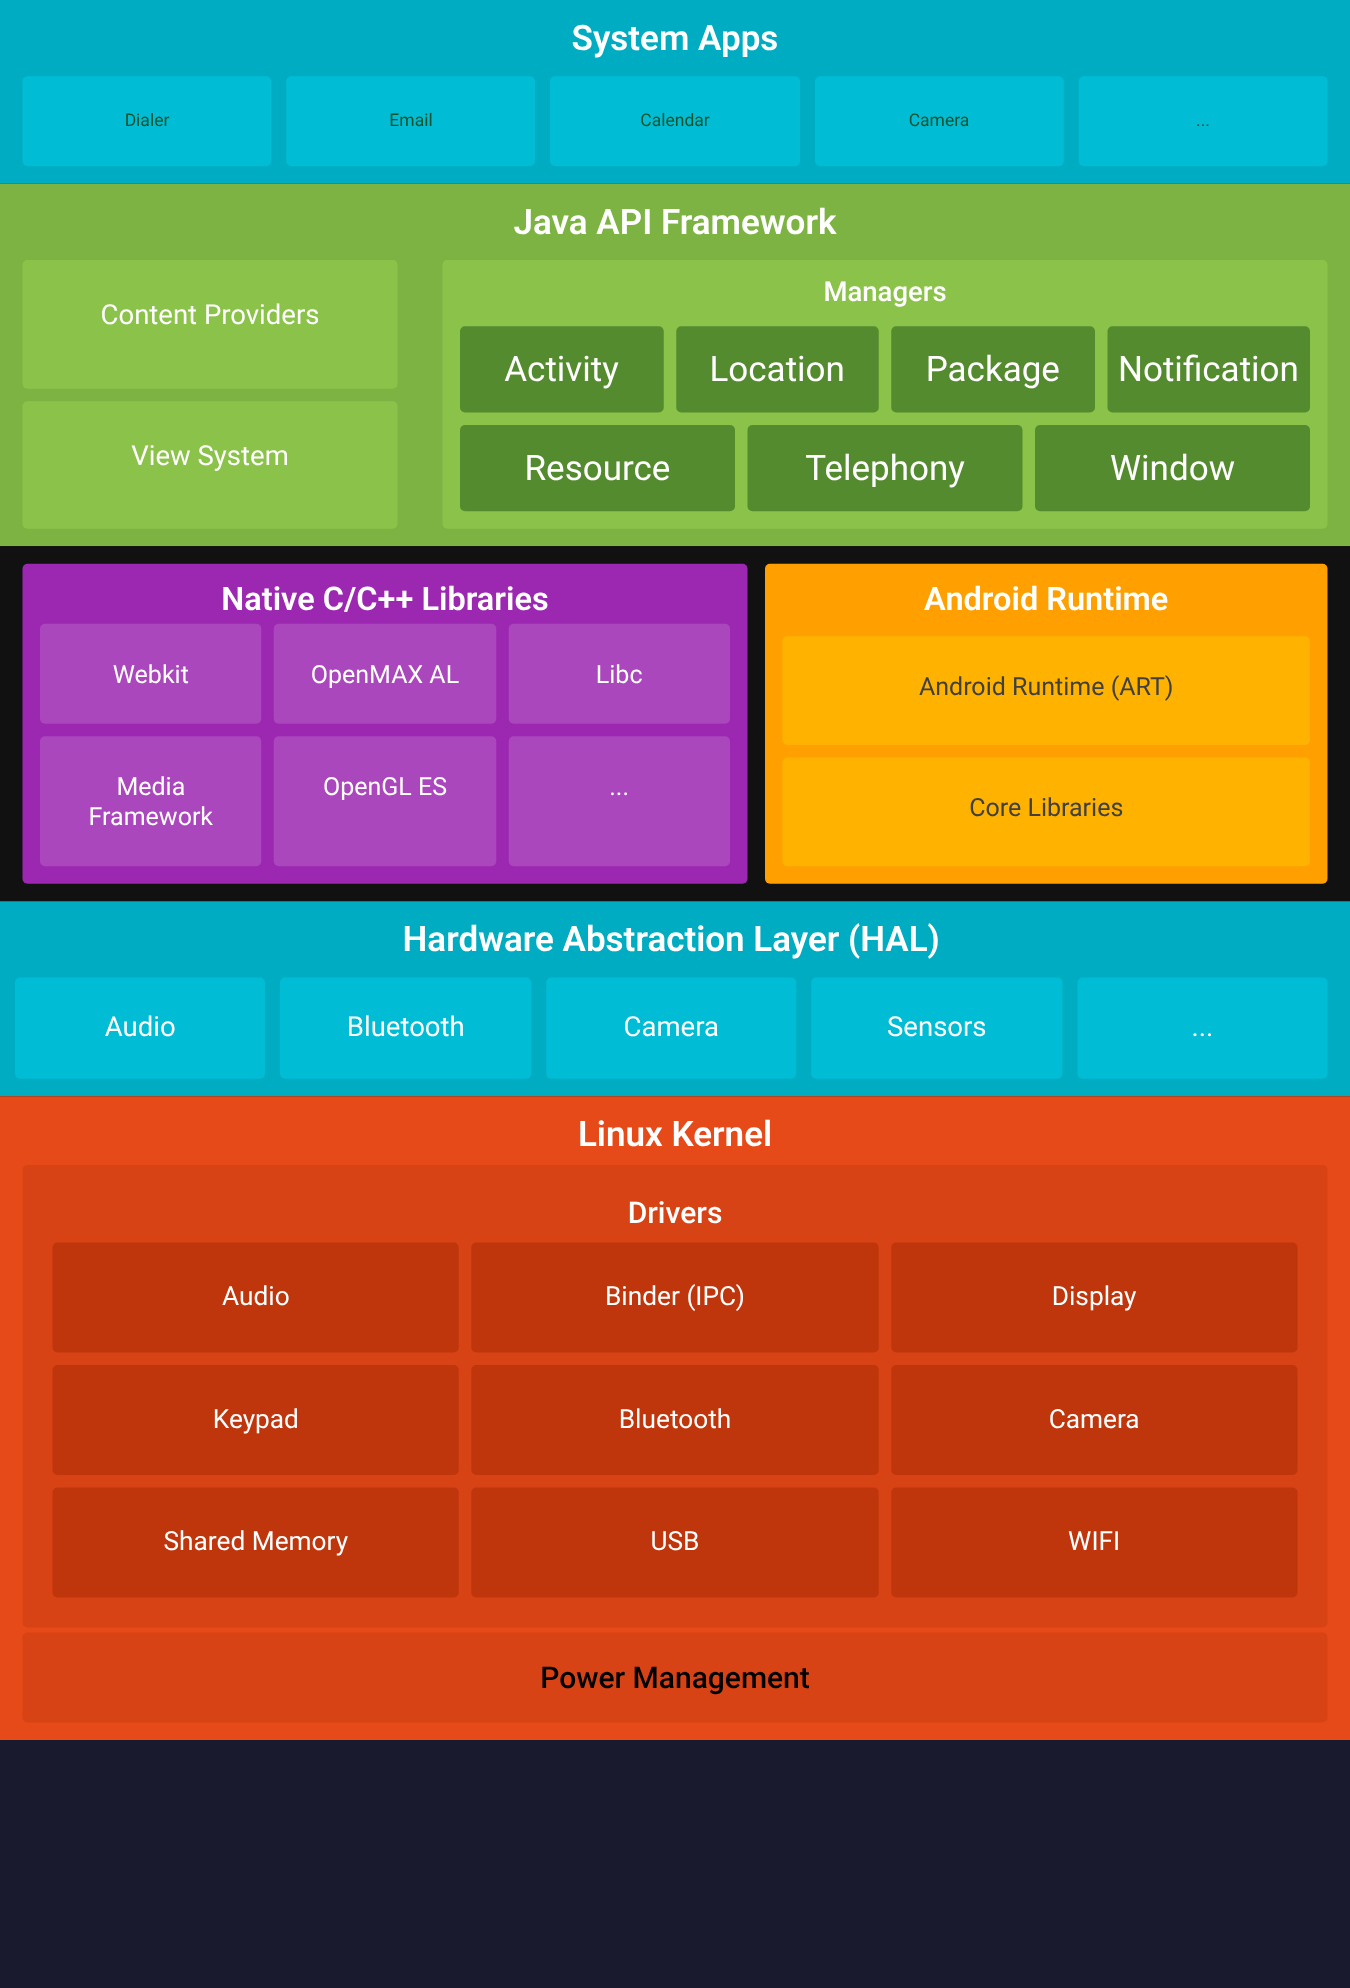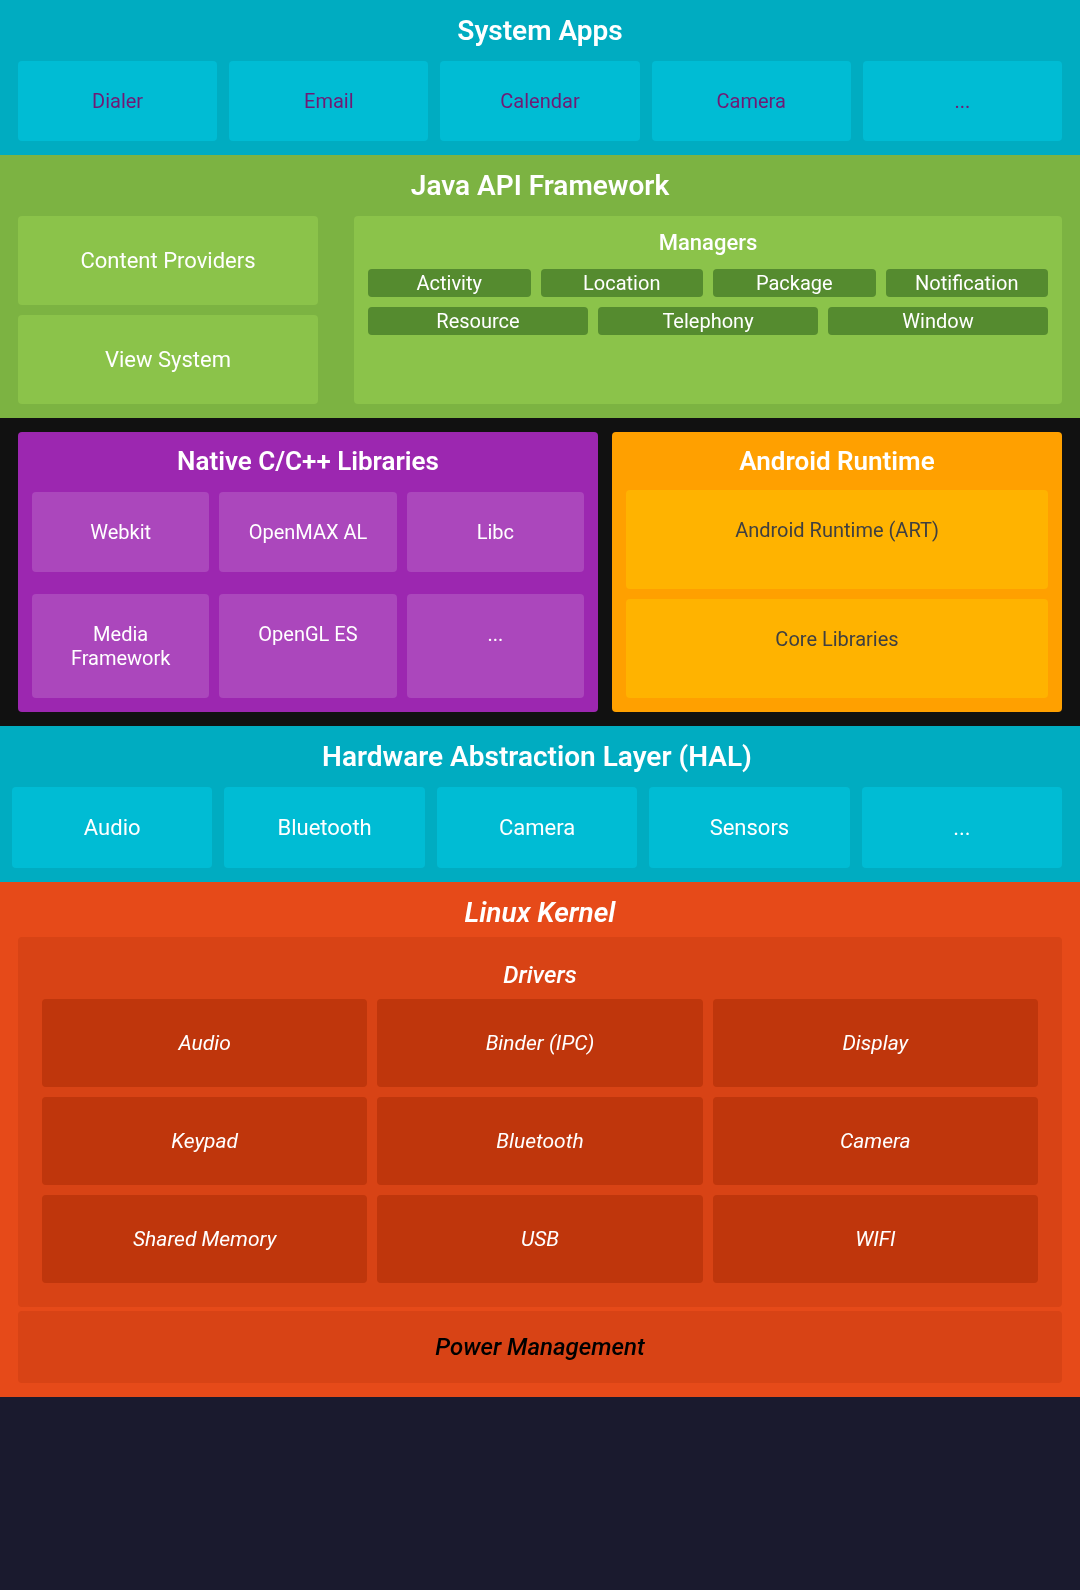--- a/index.html
+++ b/index.html
@@ -36,22 +36,22 @@
       display: flex;
       flex-direction: row;
       gap: 12px;
     }
     .system-apps-grid .app-box {
       flex: 1;
       background: #00BCD4;
       border-radius: 4px;
       padding: 28px 2px;
       text-align: center;
-      color: #701a75;
-      font-size: 20px;
+      color: #14532d;
+      font-size: 14px;
       font-weight: 400;
     }
 
     
     .java-api-layer {
       background: #7CB342;
     }
     .java-api-content {
       display: flex;
       flex-direction: row;
@@ -91,24 +91,24 @@
     }
     .managers-row {
       display: flex;
       flex-direction: row;
       gap: 10px;
     }
     .manager-box {
       flex: 1;
       background: #558B2F;
       border-radius: 4px;
-      padding: 2px 8px;
-      text-align: center;
-      color: #fff;
-      font-size: 20px;
+      padding: 18px 8px;
+      text-align: center;
+      color: #fff;
+      font-size: 28px;
       font-weight: 400;
     }
 
     .native-cpp-layer {
       flex: 0 0 580px;
       background: #9C27B0;
       border-radius: 4px;
       padding: 14px;
       display: flex;
       flex-direction: column;
@@ -123,21 +123,20 @@
       gap: 10px;
     }
     .native-box {
       background: #AB47BC;
       border-radius: 4px;
       padding: 28px 10px;
       text-align: center;
       color: #fff;
       font-size: 20px;
       font-weight: 400;
-      margin-top: 12px;
     }
 
     .android-runtime-layer {
       flex: 1;
       background: #FFA000;
       border-radius: 4px;
       padding: 14px;
       display: flex;
       flex-direction: column;
       gap: 10px;
@@ -174,21 +173,20 @@
       text-align: center;
       color: #fff;
       font-size: 22px;
       font-weight: 400;
     }
 
     
     .linux-kernel-layer {
       background: #E64A19;
       padding: 14px 18px;
-      font-style: italic;
     }
     .linux-kernel-layer .layer-title {
       font-size: 28px;
       color: #fff;
       text-align: center;
       margin-bottom: 8px;
     }
     .drivers-section {
       background: #D84315;
       border-radius: 4px;

